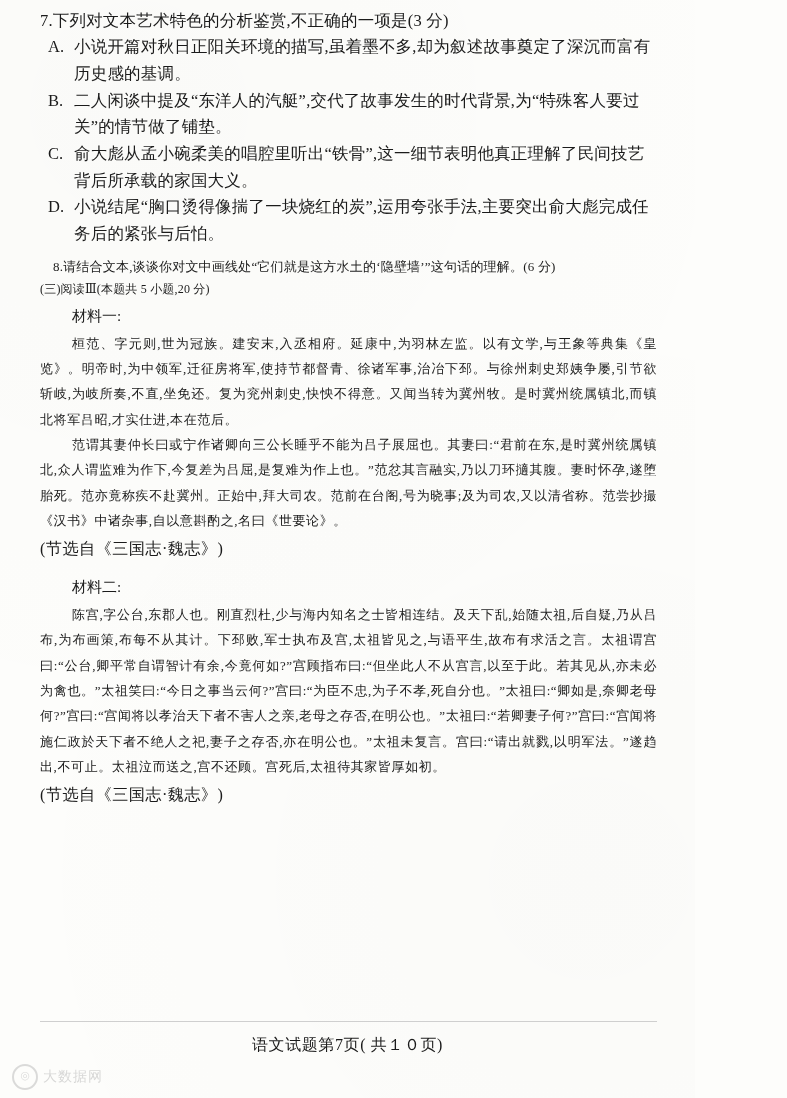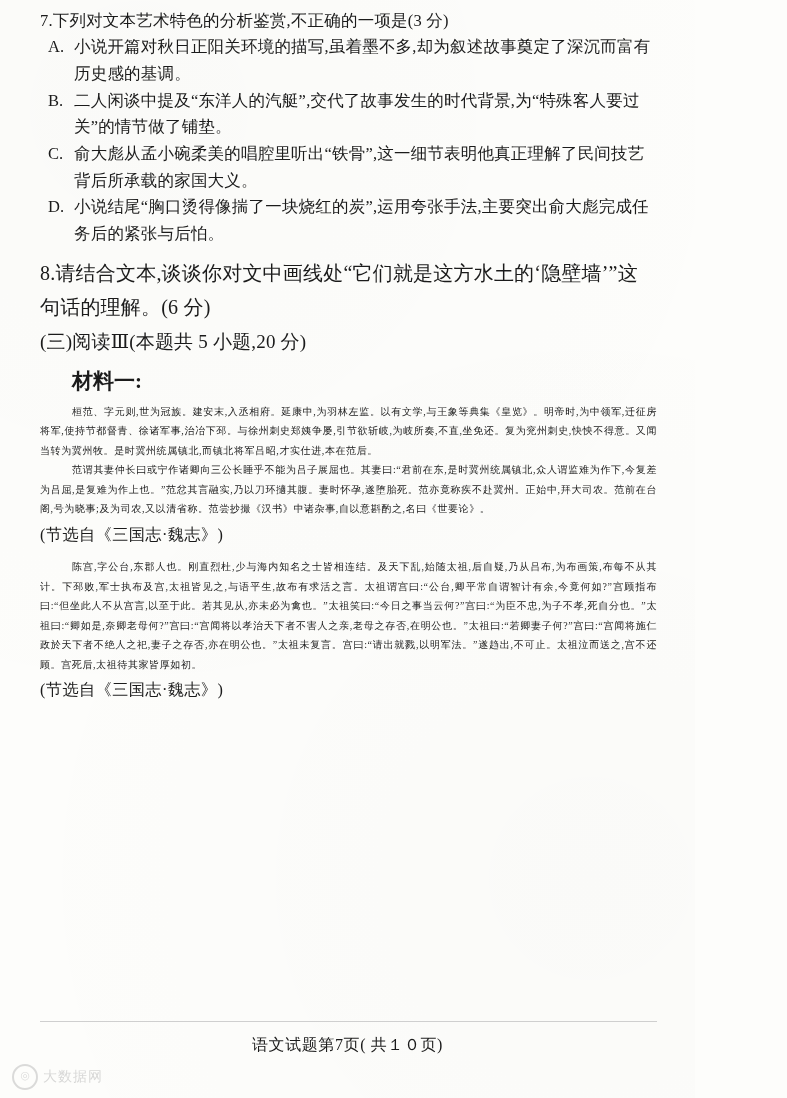--- a/index.html
+++ b/index.html
@@ -42,40 +42,41 @@
     text-indent: -0px;
     letter-spacing: 0.2px;
   }
   .opt .opt-letter {
     display: inline-block;
     width: 26px;
     margin-left: -26px;
     letter-spacing: 0;
   }
   .q-line {
-    font-size: 20px;
+    font-size: 13px;
     line-height: 1.7;
     letter-spacing: 0.2px;
+    margin-left: 13px;
   }
   .sec-head {
-    font-size: 19px;
+    font-size: 12px;
     line-height: 1.9;
     letter-spacing: 0.2px;
   }
   .indent1 {
     text-indent: 32px;
   }
   .material-label {
-    font-size: 21px;
+    font-size: 15px;
     line-height: 2.0;
     text-indent: 32px;
-    font-weight: 700;
+    font-weight: 400;
   }
   .classical {
-    font-size: 10px;
+    font-size: 13px;
     line-height: 1.95;
     letter-spacing: 0.6px;
     text-align: justify;
     text-indent: 32px;
   }
   .source {
     font-size: 16.2px;
     line-height: 2.0;
     text-align: left;
     padding-right: 44px;
@@ -154,20 +155,21 @@
 
   <div class="sec-head">(三)阅读Ⅲ(本题共 5 小题,20 分)</div>
 
   <div class="material-label">材料一:</div>
   <div class="classical">桓范、字元则,世为冠族。建安末,入丞相府。延康中,为羽林左监。以有文学,与王象等典集《皇览》。明帝时,为中领军,迁征房将军,使持节都督青、徐诸军事,治冶下邳。与徐州刺史郑姨争屡,引节欲斩岐,为岐所奏,不直,坐免还。复为兖州刺史,快怏不得意。又闻当转为冀州牧。是时冀州统属镇北,而镇北将军吕昭,才实仕进,本在范后。</div>
   <div class="classical">范谓其妻仲长曰或宁作诸卿向三公长睡乎不能为吕子展屈也。其妻曰:“君前在东,是时冀州统属镇北,众人谓监难为作下,今复差为吕屈,是复难为作上也。”范忿其言融实,乃以刀环擿其腹。妻时怀孕,遂堕胎死。范亦竟称疾不赴冀州。正始中,拜大司农。范前在台阁,号为晓事;及为司农,又以清省称。范尝抄撮《汉书》中诸杂事,自以意斟酌之,名曰《世要论》。</div>
   <div class="source">(节选自《三国志·魏志》)</div>
 
   <div class="spacer-sm"></div>
 
+  <div class="material-label">材料二:</div>
   <div class="classical">陈宫,字公台,东郡人也。刚直烈杜,少与海内知名之士皆相连结。及天下乱,始随太祖,后自疑,乃从吕布,为布画策,布每不从其计。下邳败,军士执布及宫,太祖皆见之,与语平生,故布有求活之言。太祖谓宫曰:“公台,卿平常自谓智计有余,今竟何如?”宫顾指布曰:“但坐此人不从宫言,以至于此。若其见从,亦未必为禽也。”太祖笑曰:“今日之事当云何?”宫曰:“为臣不忠,为子不孝,死自分也。”太祖曰:“卿如是,奈卿老母何?”宫曰:“宫闻将以孝治天下者不害人之亲,老母之存否,在明公也。”太祖曰:“若卿妻子何?”宫曰:“宫闻将施仁政於天下者不绝人之祀,妻子之存否,亦在明公也。”太祖未复言。宫曰:“请出就戮,以明军法。”遂趋出,不可止。太祖泣而送之,宫不还顾。宫死后,太祖待其家皆厚如初。</div>
   <div class="source">(节选自《三国志·魏志》)</div>
 
   <div class="footer-rule"></div>
   <div class="footer">语文试题第7页( 共１０页)</div>
 
   <div class="watermark">
     <div class="wm-logo">◎</div>
     <div class="wm-text">大数据网</div>
   </div>

